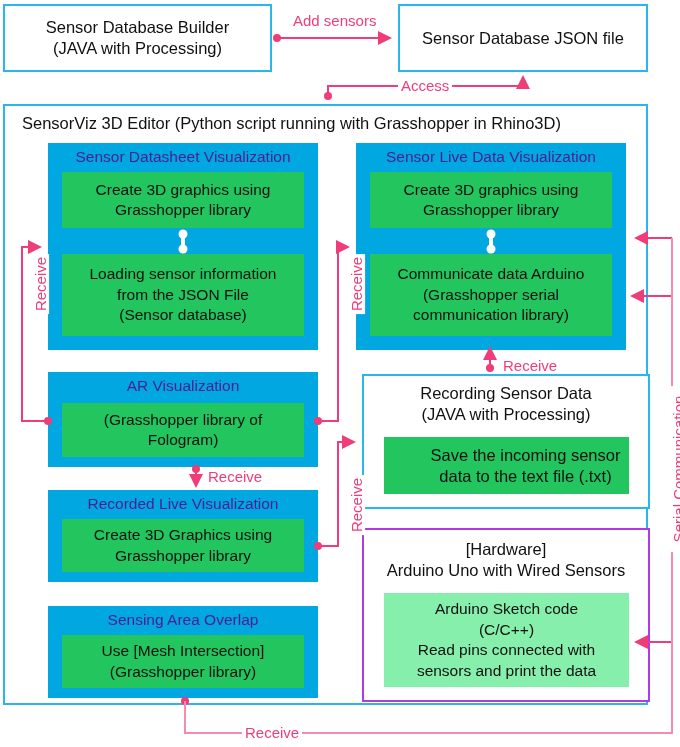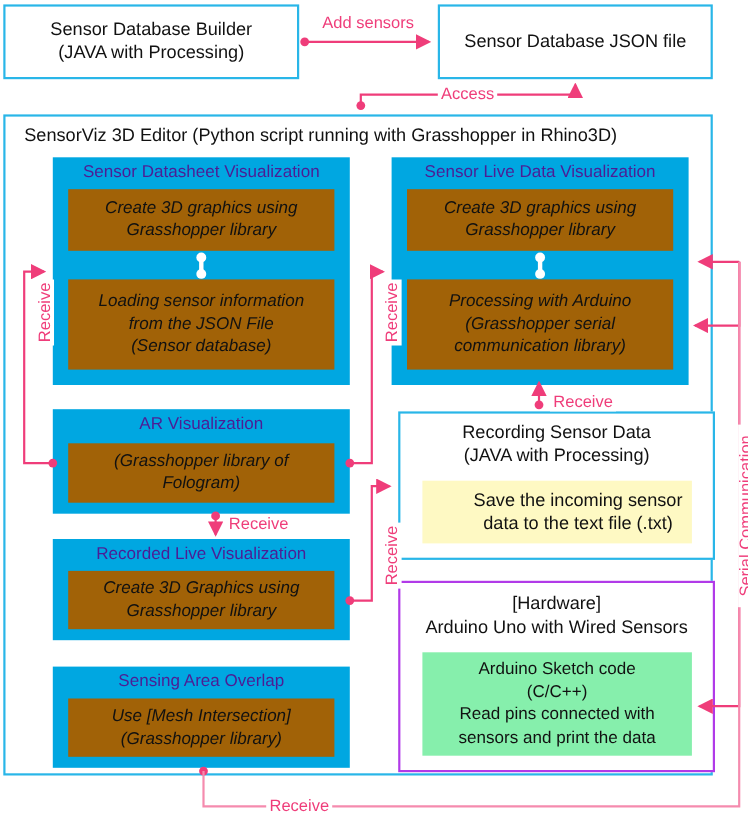--- a/index.html
+++ b/index.html
@@ -20,25 +20,24 @@
   .outline-box-thin{
     border:2px solid #29b6e8;background:#ffffff;
   }
   .purple-box{
     border:2px solid #b13ae8;background:#ffffff;
   }
   .blue-group{
     background:#00a7e1;
   }
   .white-inner{
-    background:#a16207;
-    font-style:italic;
+    background:#22c55e;
   }
   .blue-inner{
-    background:#fef9c3;
+    background:#22c55e;
     padding-left:38px;
   }
   .lav-inner{
     background:#86efac;
   }
 
   .t16{font-size:16.5px;line-height:21px;}
   .t155{font-size:15.5px;line-height:20.5px;}
 
   .grp-title{
@@ -89,21 +88,21 @@
   </div>
 
   <div class="abs blue-group" style="left:356px;top:143px;width:270px;height:207px;">
     <div class="grp-title">Sensor Live Data Visualization</div>
   </div>
   <div class="abs white-inner ctr t155" style="left:370px;top:172px;width:242px;height:56px;">
     <div>Create 3D graphics using</div>
     <div>Grasshopper library</div>
   </div>
   <div class="abs white-inner ctr t155" style="left:370px;top:254px;width:242px;height:82px;">
-    <div>Processing with Arduino</div>
+    <div>Communicate data Arduino</div>
     <div>(Grasshopper serial</div>
     <div>communication library)</div>
   </div>
 
   <div class="abs blue-group" style="left:48px;top:372px;width:270px;height:95px;">
     <div class="grp-title">AR Visualization</div>
   </div>
   <div class="abs white-inner ctr t155" style="left:62px;top:403px;width:242px;height:54px;">
     <div>(Grasshopper library of</div>
     <div>Fologram)</div>

